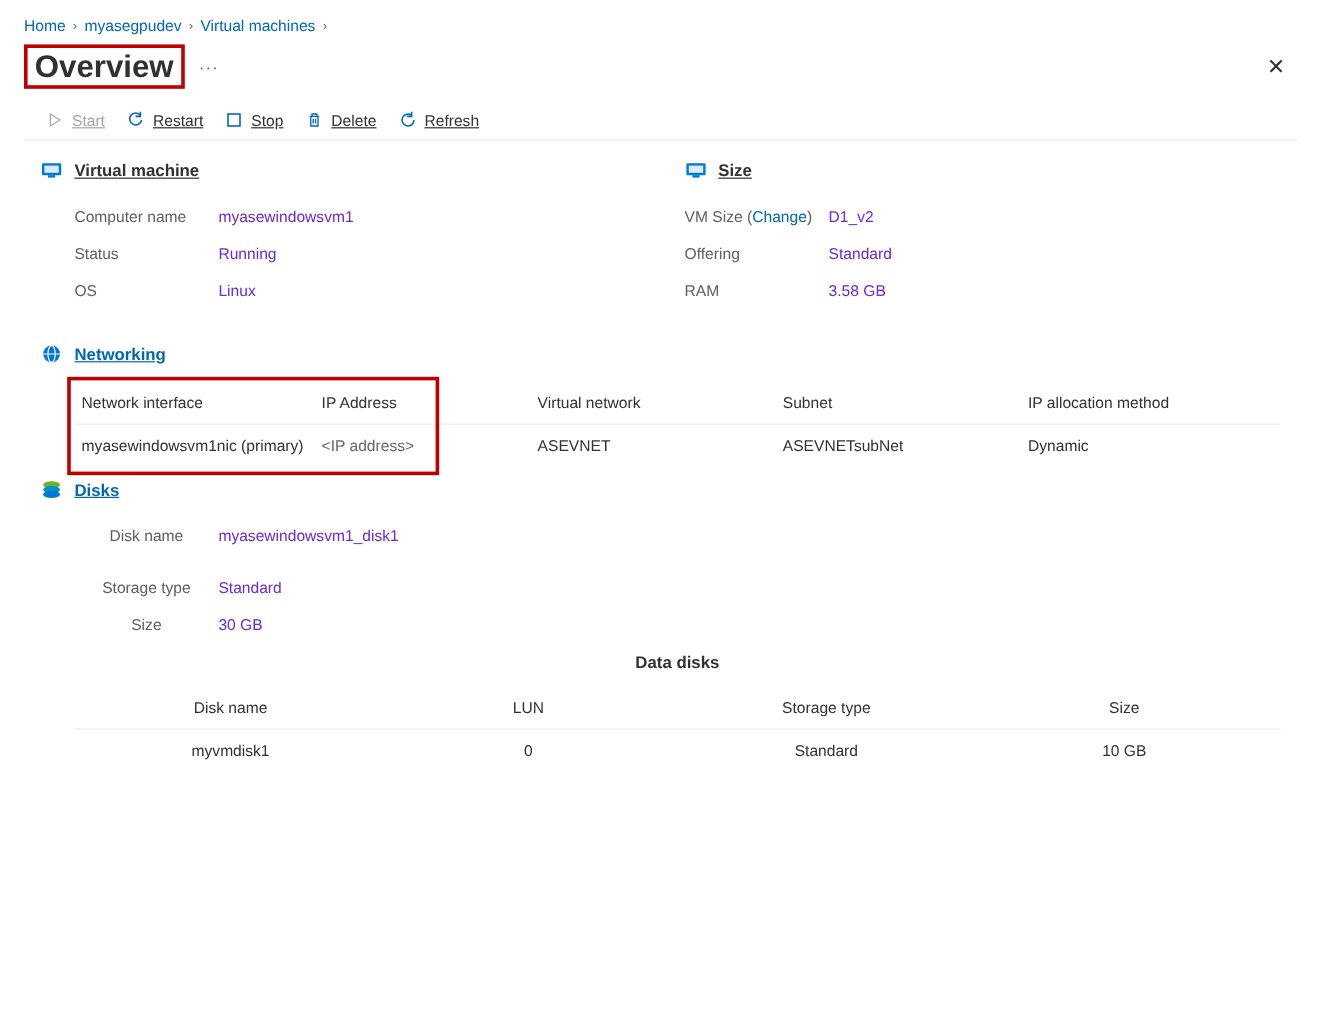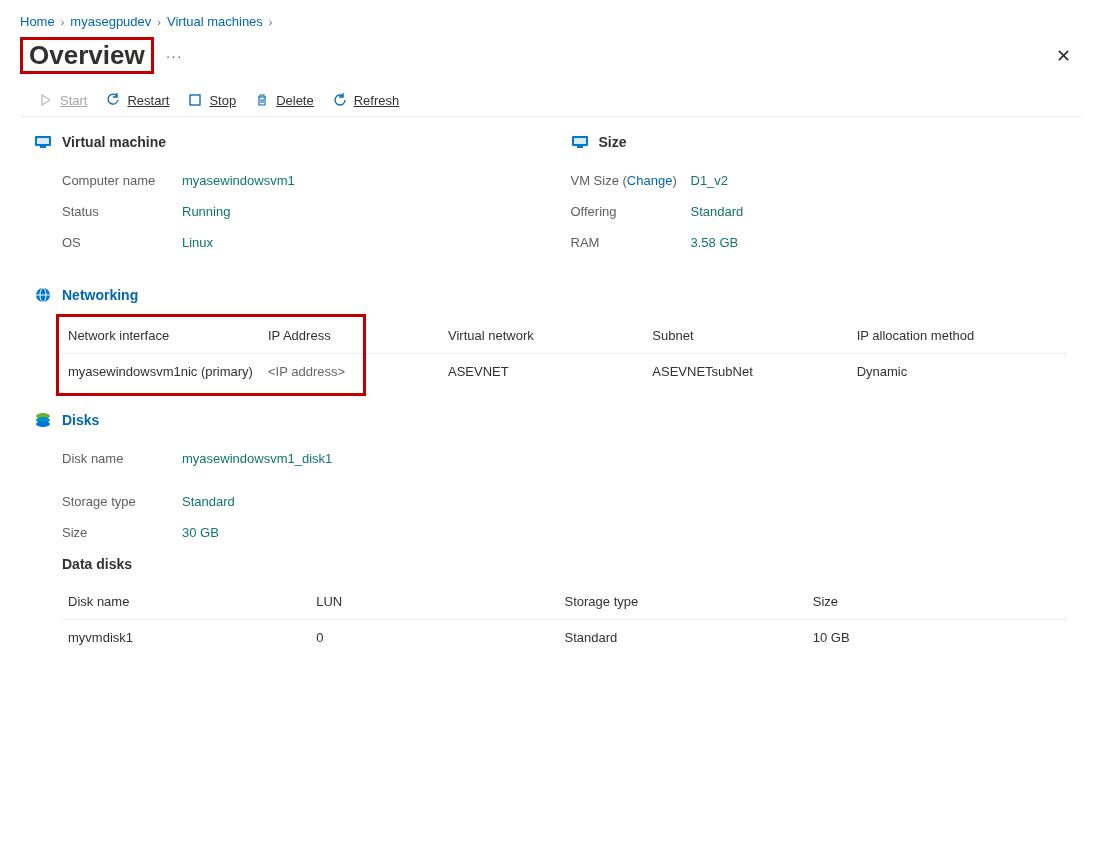--- a/index.html
+++ b/index.html
@@ -48,30 +48,31 @@
     .content { padding: 0 24px; }
     .two-col { display: flex; gap: 40px; }
     .col { flex: 1; }
     .section-head {
       display: flex;
       align-items: center;
       gap: 10px;
       font-weight: 600;
       font-size: 14px;
       margin-bottom: 14px;
+      text-decoration: underline;
     }
     .section-head.link { color: #0066b8; cursor: pointer; }
     .ic-box {
       width: 18px; height: 18px;
       display: inline-flex; align-items: center; justify-content: center;
     }
     .kv-row { display: flex; padding: 8px 0; font-size: 13px; }
     .kv-label { width: 120px; color: #605e5c; flex-shrink: 0; }
     .kv-label-indent { margin-left: 28px; }
-    .kv-value { color: #0f766e; }
+    .kv-value { color: #6d28d9; }
     .link { color: #0066b8; cursor: pointer; }
     .networking { margin-top: 28px; }
     .net-table {
       margin-top: 14px;
       margin-left: 28px;
       position: relative;
     }
     .net-head, .net-row {
       display: grid;
       grid-template-columns: 200px 180px 1fr 1fr 1fr;
@@ -81,21 +82,21 @@
     .net-head {
       border-bottom: 1px solid #edebe9;
       color: #323130;
     }
     .net-row { color: #323130; }
     .net-box {
       position: absolute;
       border: 3px solid #be0000;
       pointer-events: none;
     }
-    .disks { margin-top: 22px; }
+    .disks { margin-top: 10px; text-align: center; }
     .sub-head { font-weight: 600; margin: 8px 0 10px 28px; font-size: 14px; }
     .data-table {
       margin-left: 28px;
       margin-top: 12px;
     }
     .dt-head, .dt-row {
       display: grid;
       grid-template-columns: 1fr 1fr 1fr 1fr;
       padding: 10px 6px;
       font-size: 13px;

